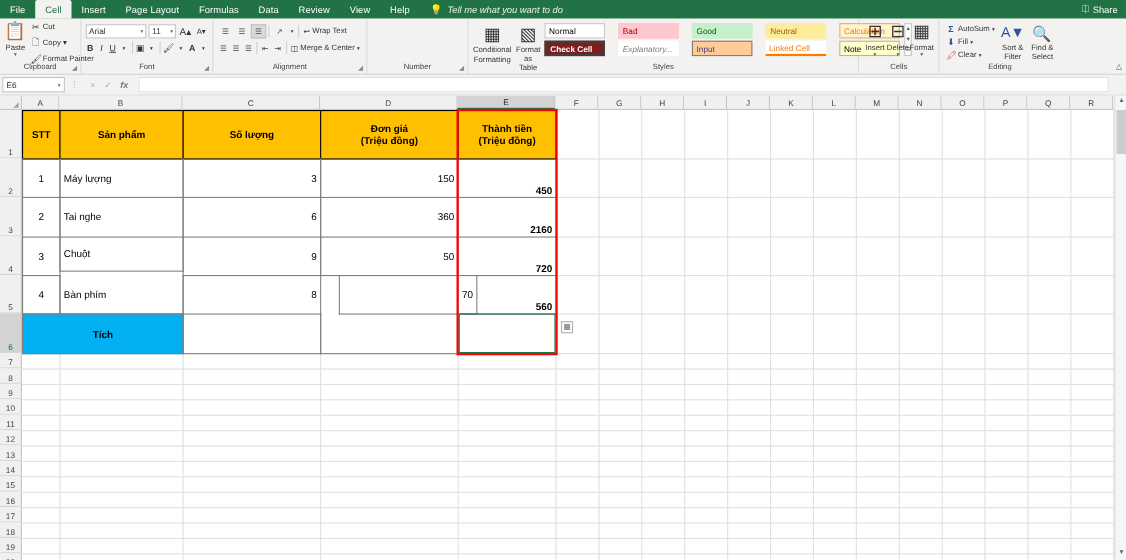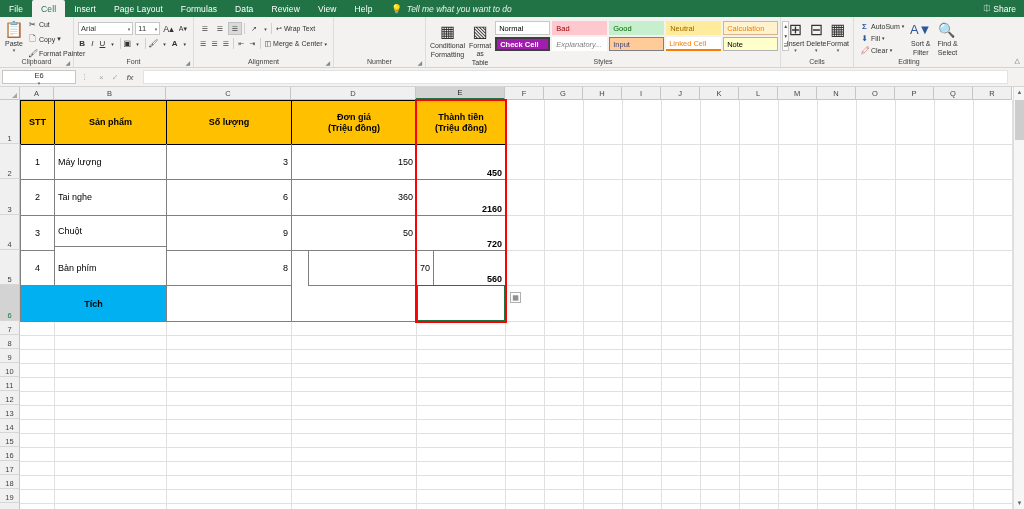--- a/index.html
+++ b/index.html
@@ -126,44 +126,43 @@
     color: #444;
   }
   .abtn.on { background: #dadada; border: 1px solid #c0c0c0; }
   .wideb {
     display: flex; align-items: center; gap: 2px;
     font-size: 7px; color: #333; padding: 1px 2px; white-space: nowrap;
   }
 
   
   .stylegal { display: flex; flex-direction: column; gap: 2px; justify-content: center; }
-  .stylerow { display: flex; gap: 2px; }
+  .stylerow { display: flex; gap: 12px; }
   .stylecell {
     width: 55px; height: 14px; font-size: 7.5px;
     display: flex; align-items: center; padding-left: 3px;
     border: 1px solid #c8c8c8; white-space: nowrap; overflow: hidden;
   }
   .galnav {
     display: flex; flex-direction: column; justify-content: space-between;
     border: 1px solid #c8c8c8; background: #fdfdfd; width: 9px; height: 30px;
   }
   .galnav div { font-size: 5px; text-align: center; color: #555; line-height: 9px; }
 
   
   .fbar {
     height: 19px; background: #f3f2f1;
     border-bottom: 1px solid #d4d4d4;
     display: flex; align-items: center; padding: 0 2px; gap: 3px;
   }
   .namebox {
-    width: 74px; height: 14px; background: #fff;
+    width: 57px; height: 14px; background: #fff;
     border: 1px solid #c6c6c6; font-size: 7.5px; color: #333;
     display: flex; align-items: center; justify-content: space-between;
     padding: 0 3px;
-    flex-direction: column;
   }
   .fbdots { font-size: 7px; color: #999; padding: 0 2px; }
   .fbicons { display: flex; gap: 8px; padding: 0 6px; }
   .fbicons span { font-size: 8px; color: #aaa; }
   .fbicons .fx { font-style: italic; font-weight: bold; color: #777; }
   .finput {
     flex: 1; height: 14px; background: #fff;
     border: 1px solid #e2e2e2; font-size: 8px; color: #333;
     display: flex; align-items: center; padding-left: 3px;
     margin-right: 14px;
@@ -392,21 +391,21 @@
       </div>
       <div class="stylegal">
         <div class="stylerow">
           <div class="stylecell" style="background:#ffffff;color:#000000;border-color:#c8c8c8">Normal</div>
           <div class="stylecell" style="background:#ffc7ce;color:#9c0006;border-color:#ffc7ce">Bad</div>
           <div class="stylecell" style="background:#c6efce;color:#006100;border-color:#c6efce">Good</div>
           <div class="stylecell" style="background:#ffeb9c;color:#9c6500;border-color:#ffeb9c">Neutral</div>
           <div class="stylecell" style="background:#fff2cc;color:#fa7d00;border-color:#d9b38c">Calculation</div>
         </div>
         <div class="stylerow">
-          <div class="stylecell" style="background:#a21caf;color:#ffffff;border:2px solid #3f3f3f;font-weight:bold">Check Cell</div>
+          <div class="stylecell" style="background:#7f1d1d;color:#ffffff;border:2px solid #3f3f3f;font-weight:bold">Check Cell</div>
           <div class="stylecell" style="background:#ffffff;color:#7f7f7f;border-color:#ffffff;font-style:italic">Explanatory...</div>
           <div class="stylecell" style="background:#ffcc99;color:#3f3f76;border-color:#7f7f7f">Input</div>
           <div class="stylecell" style="background:#ffffff;color:#fa7d00;border:none;border-bottom:2px solid #fa7d00">Linked Cell</div>
           <div class="stylecell" style="background:#ffffcc;color:#000000;border-color:#b2b2b2">Note</div>
         </div>
       </div>
       <div class="galnav">
         <div>▲</div>
         <div>▼</div>
         <div>☰</div>

